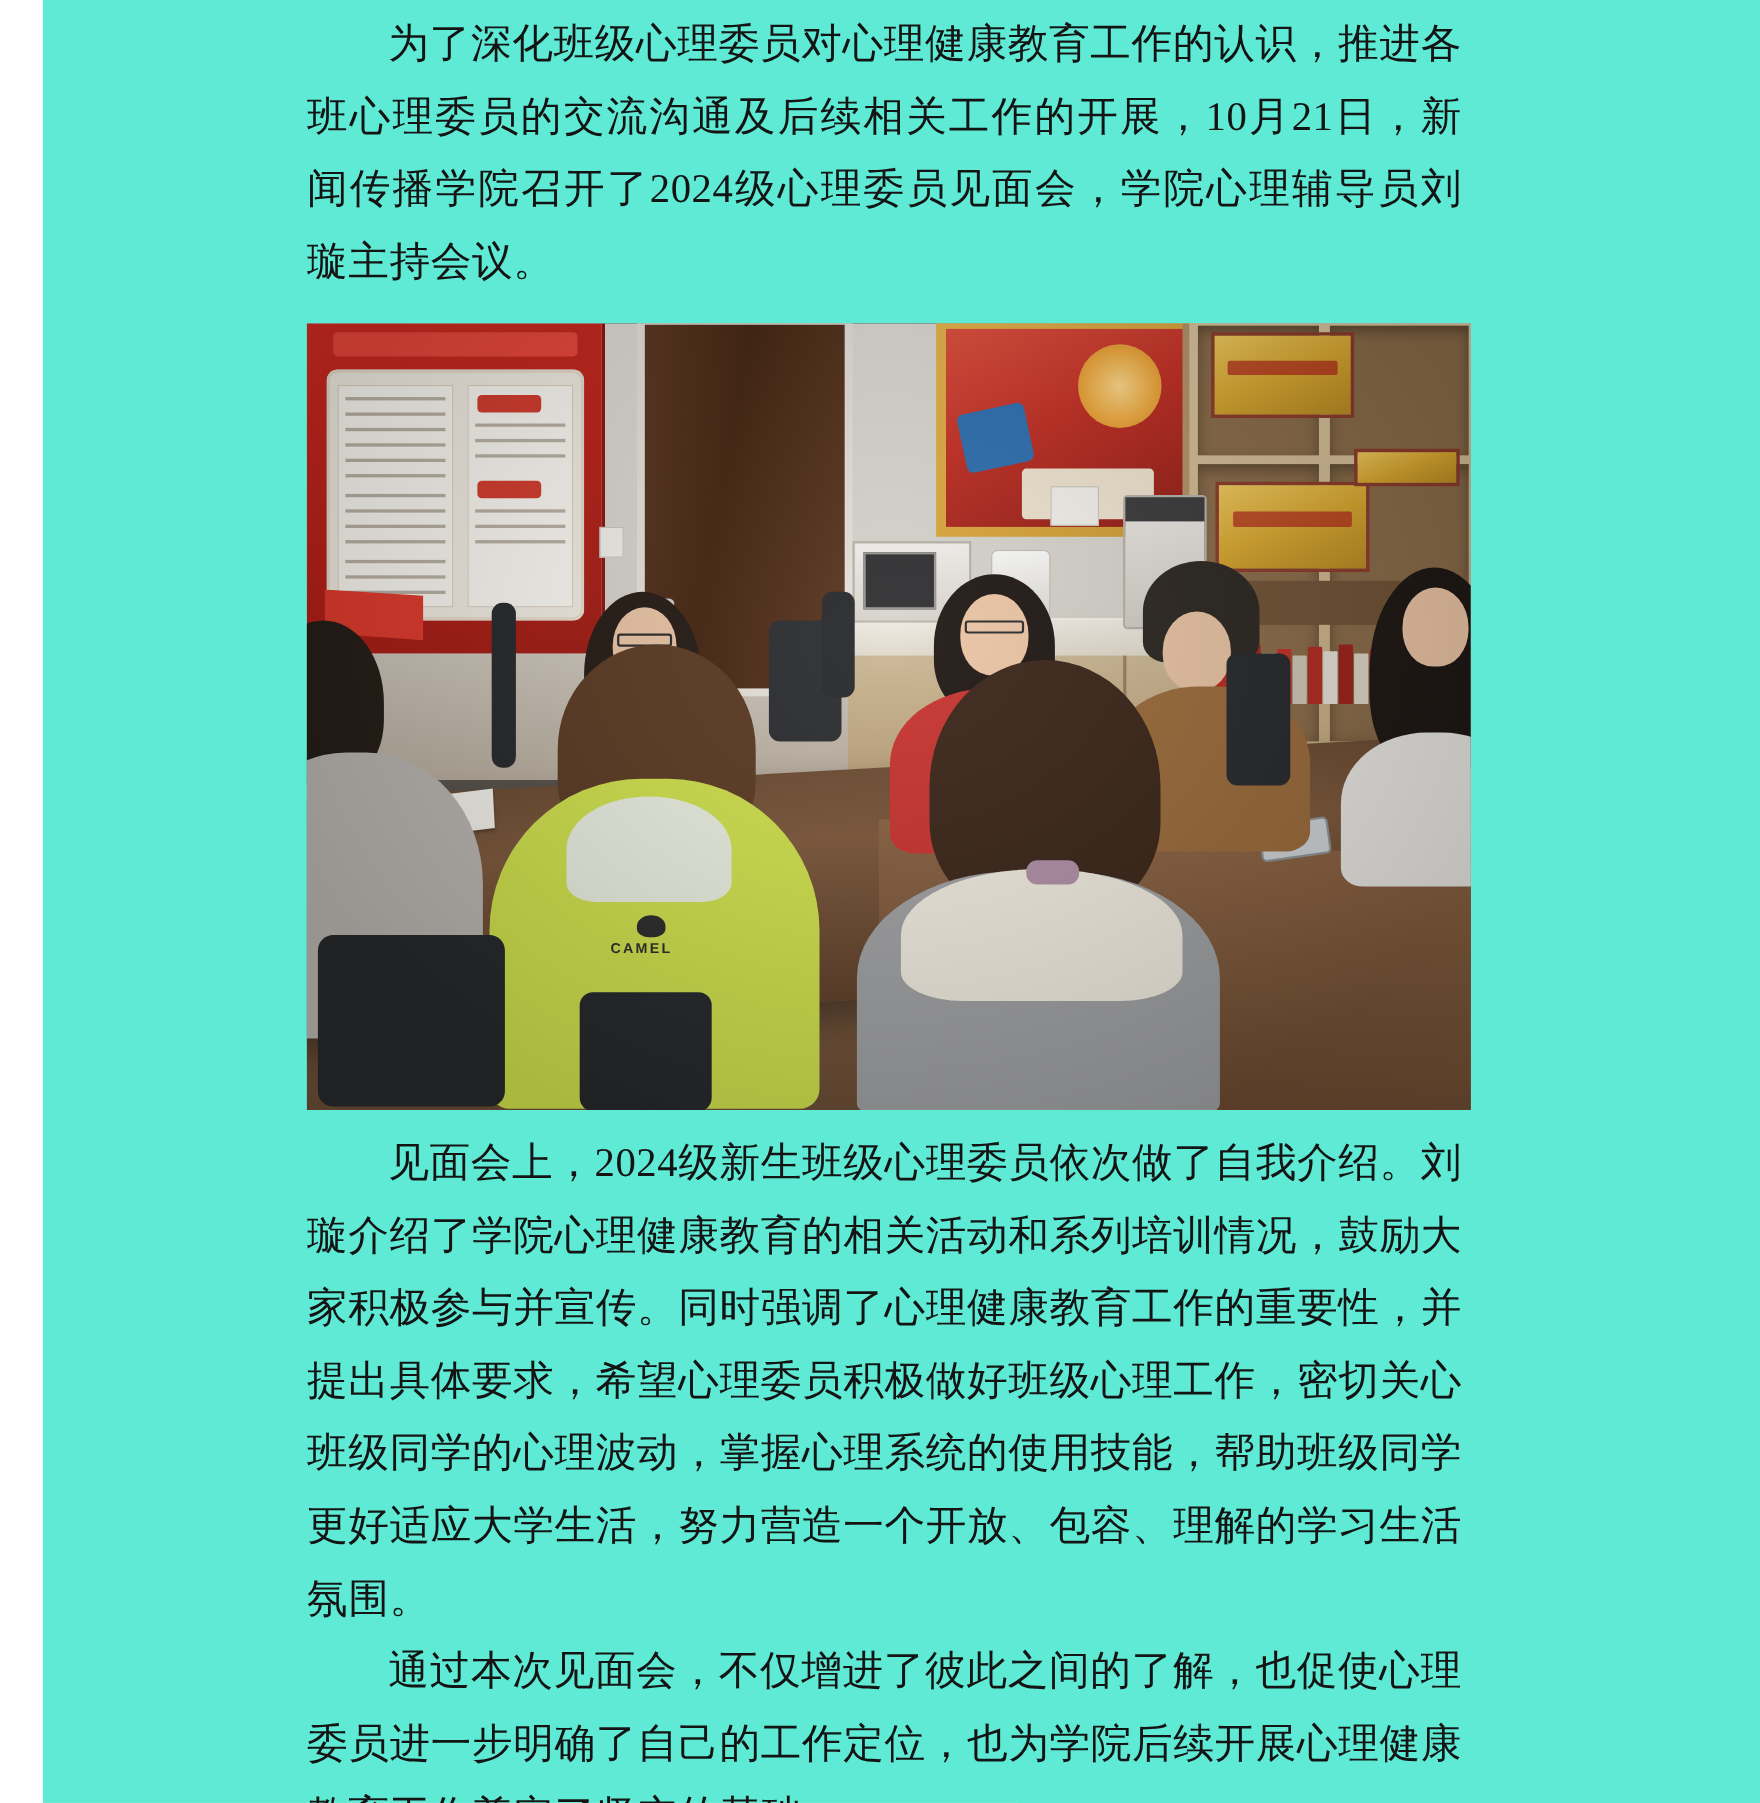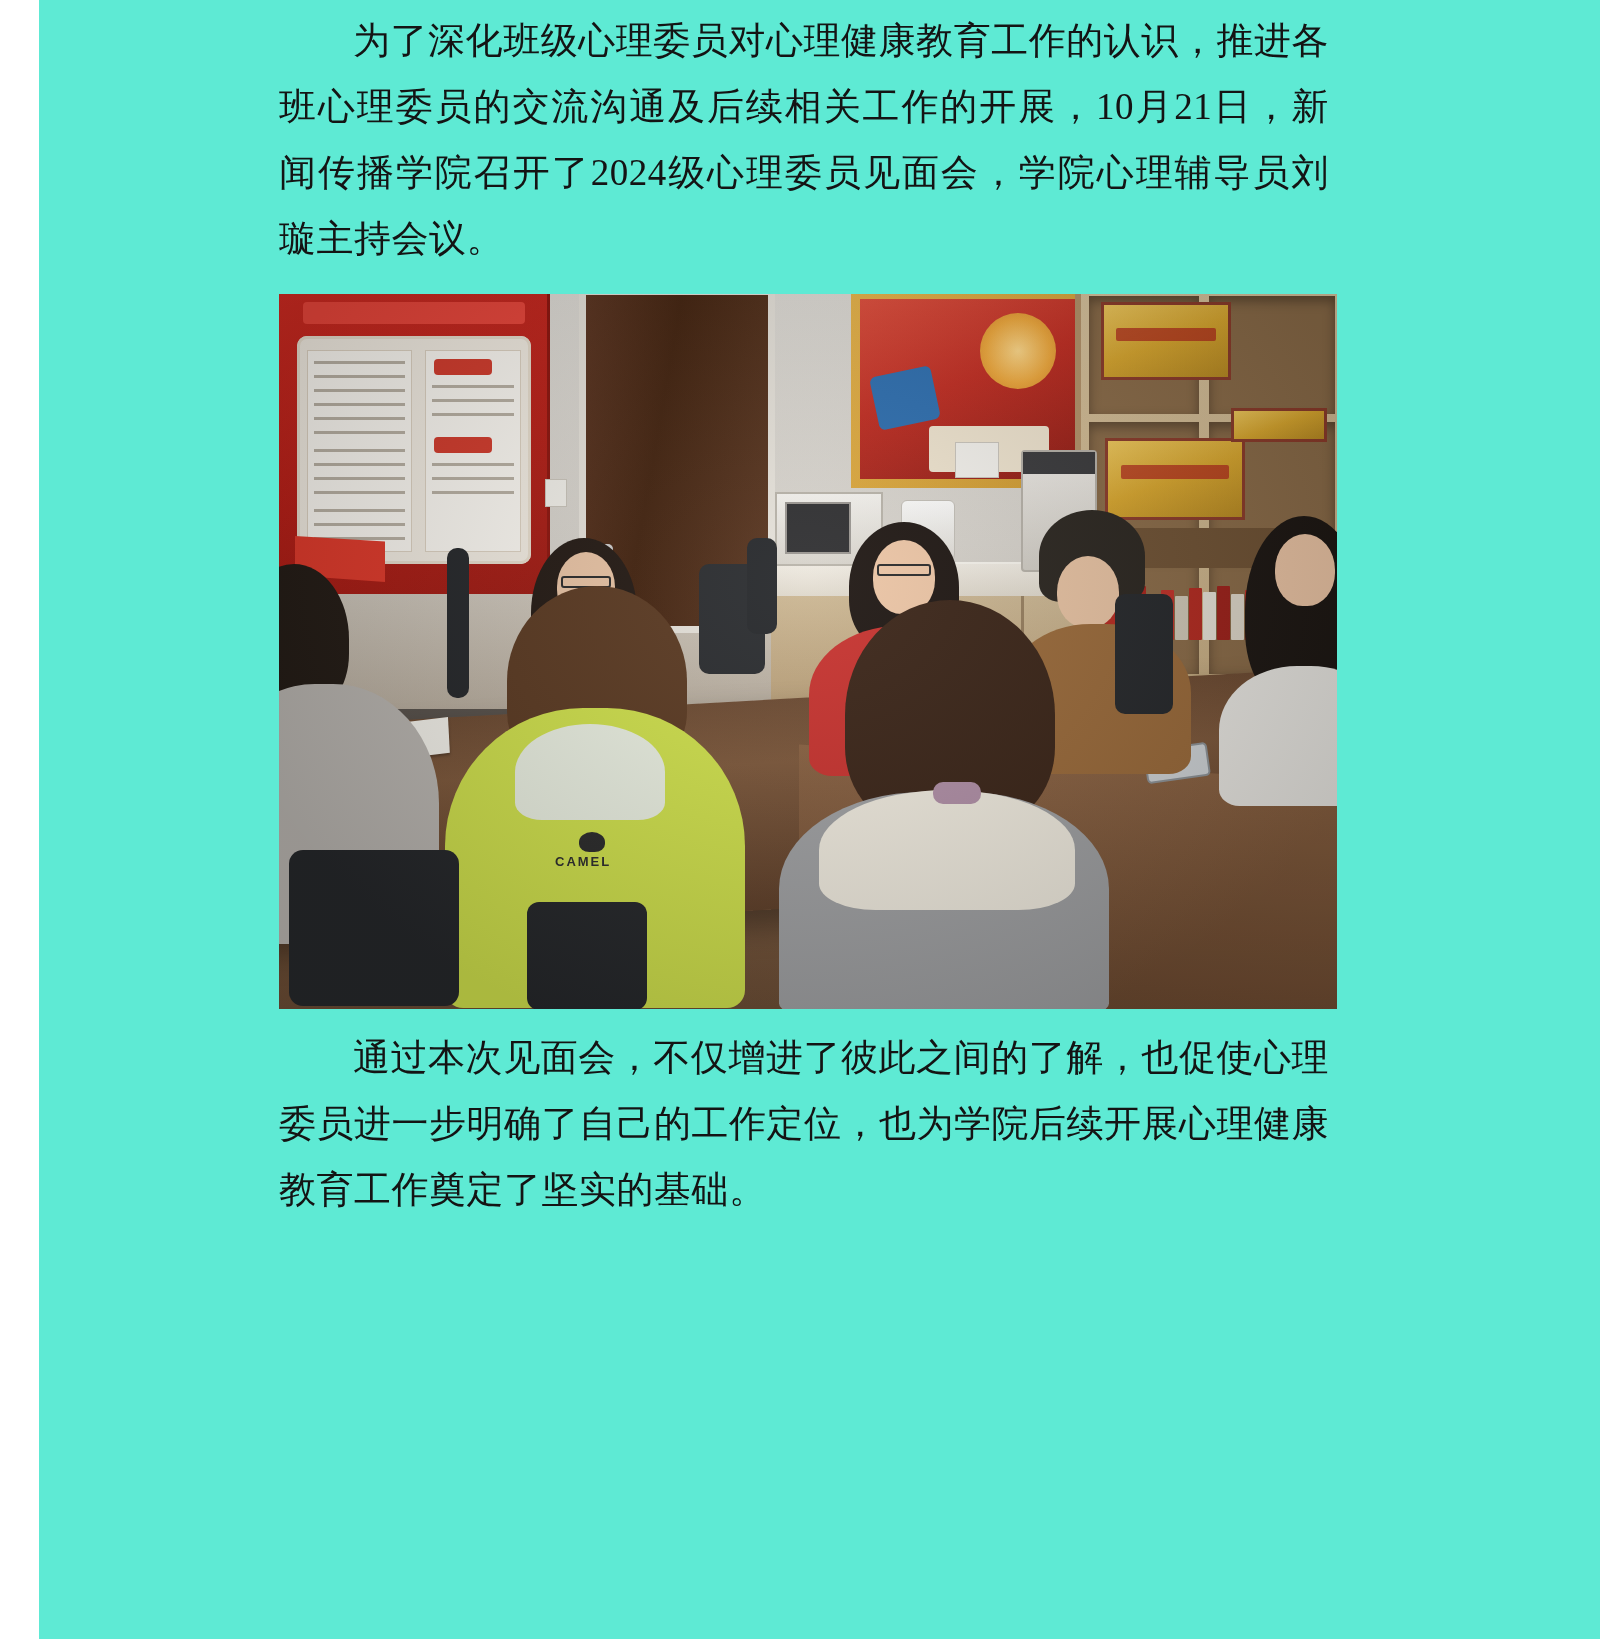--- a/index.html
+++ b/index.html
@@ -414,15 +414,16 @@
       <div class="chair" style="left:420px;top:270px;width:66px;height:110px;background:#2a2c2f"></div>
       <div class="chair" style="left:468px;top:244px;width:30px;height:96px"></div>
       <div class="chair" style="left:836px;top:300px;width:58px;height:120px"></div>
       <div class="chair" style="left:10px;top:556px;width:170px;height:156px;border-radius:14px"></div>
       <div class="chair" style="left:248px;top:608px;width:120px;height:108px;border-radius:12px"></div>
 
       <div class="photo-grain"></div>
     </div>
   </div>
 
+  <p class="para tight">见面会上，2024级新生班级心理委员依次做了自我介绍。刘璇介绍了学院心理健康教育的相关活动和系列培训情况，鼓励大家积极参与并宣传。同时强调了心理健康教育工作的重要性，并提出具体要求，希望心理委员积极做好班级心理工作，密切关心班级同学的心理波动，掌握心理系统的使用技能，帮助班级同学更好适应大学生活，努力营造一个开放、包容、理解的学习生活氛围。</p>
   <p class="para tight">通过本次见面会，不仅增进了彼此之间的了解，也促使心理委员进一步明确了自己的工作定位，也为学院后续开展心理健康教育工作奠定了坚实的基础。</p>
 
 </div>
 
 </body></html>

